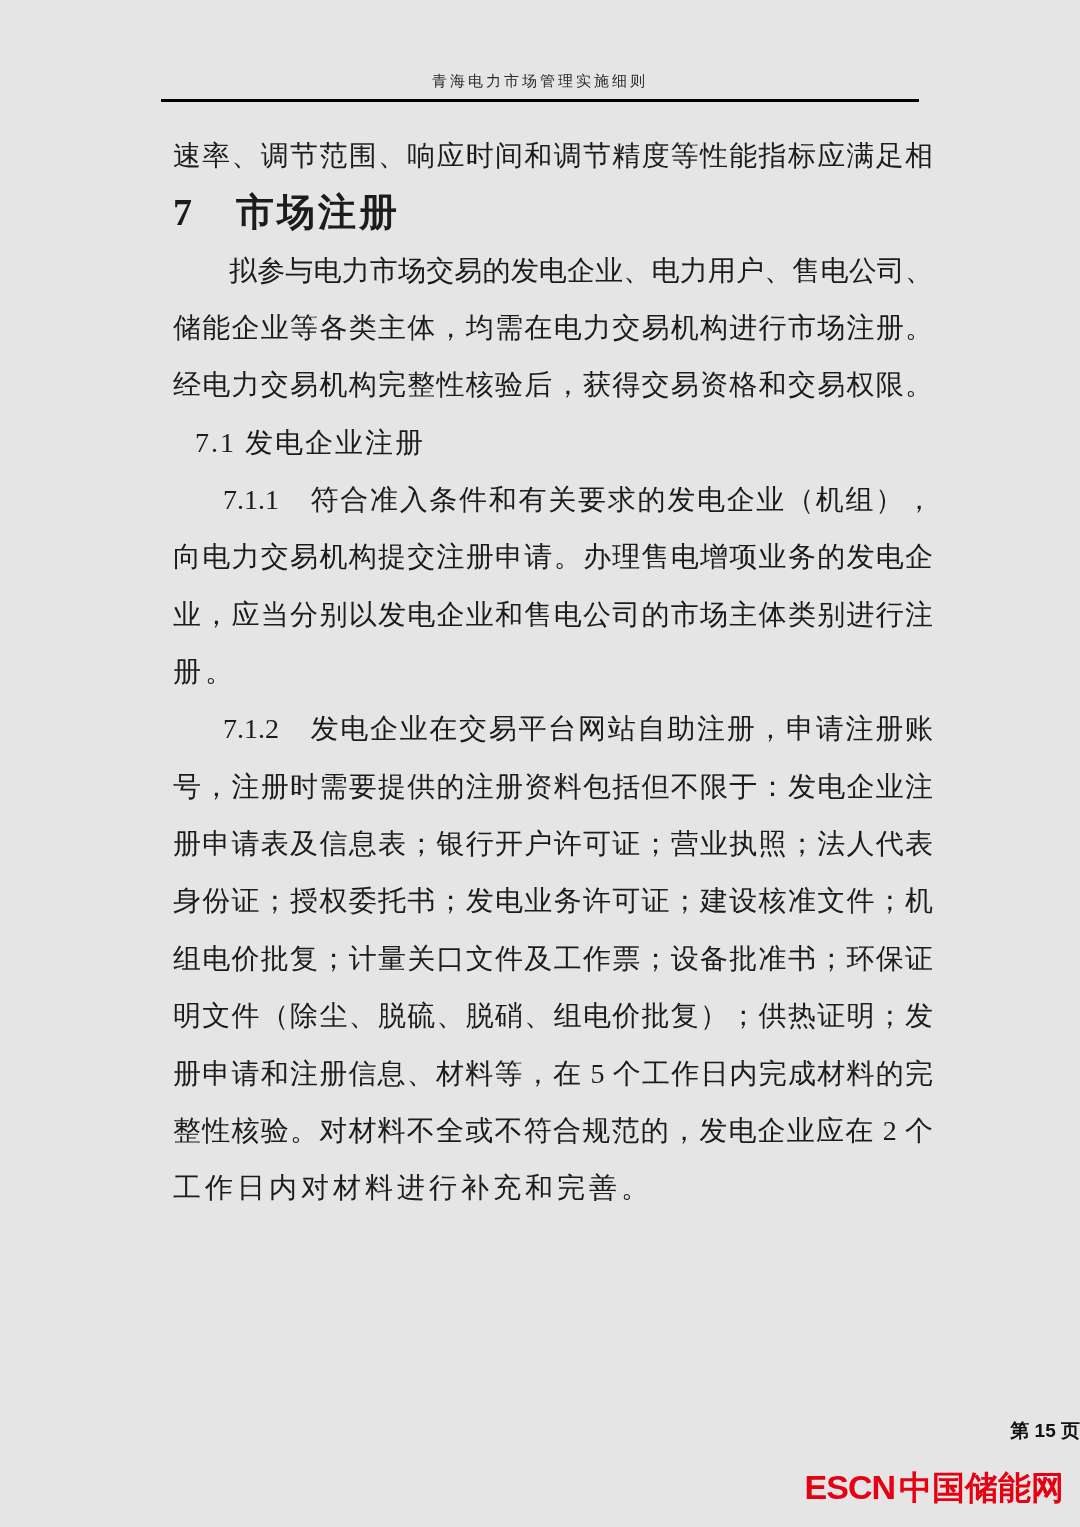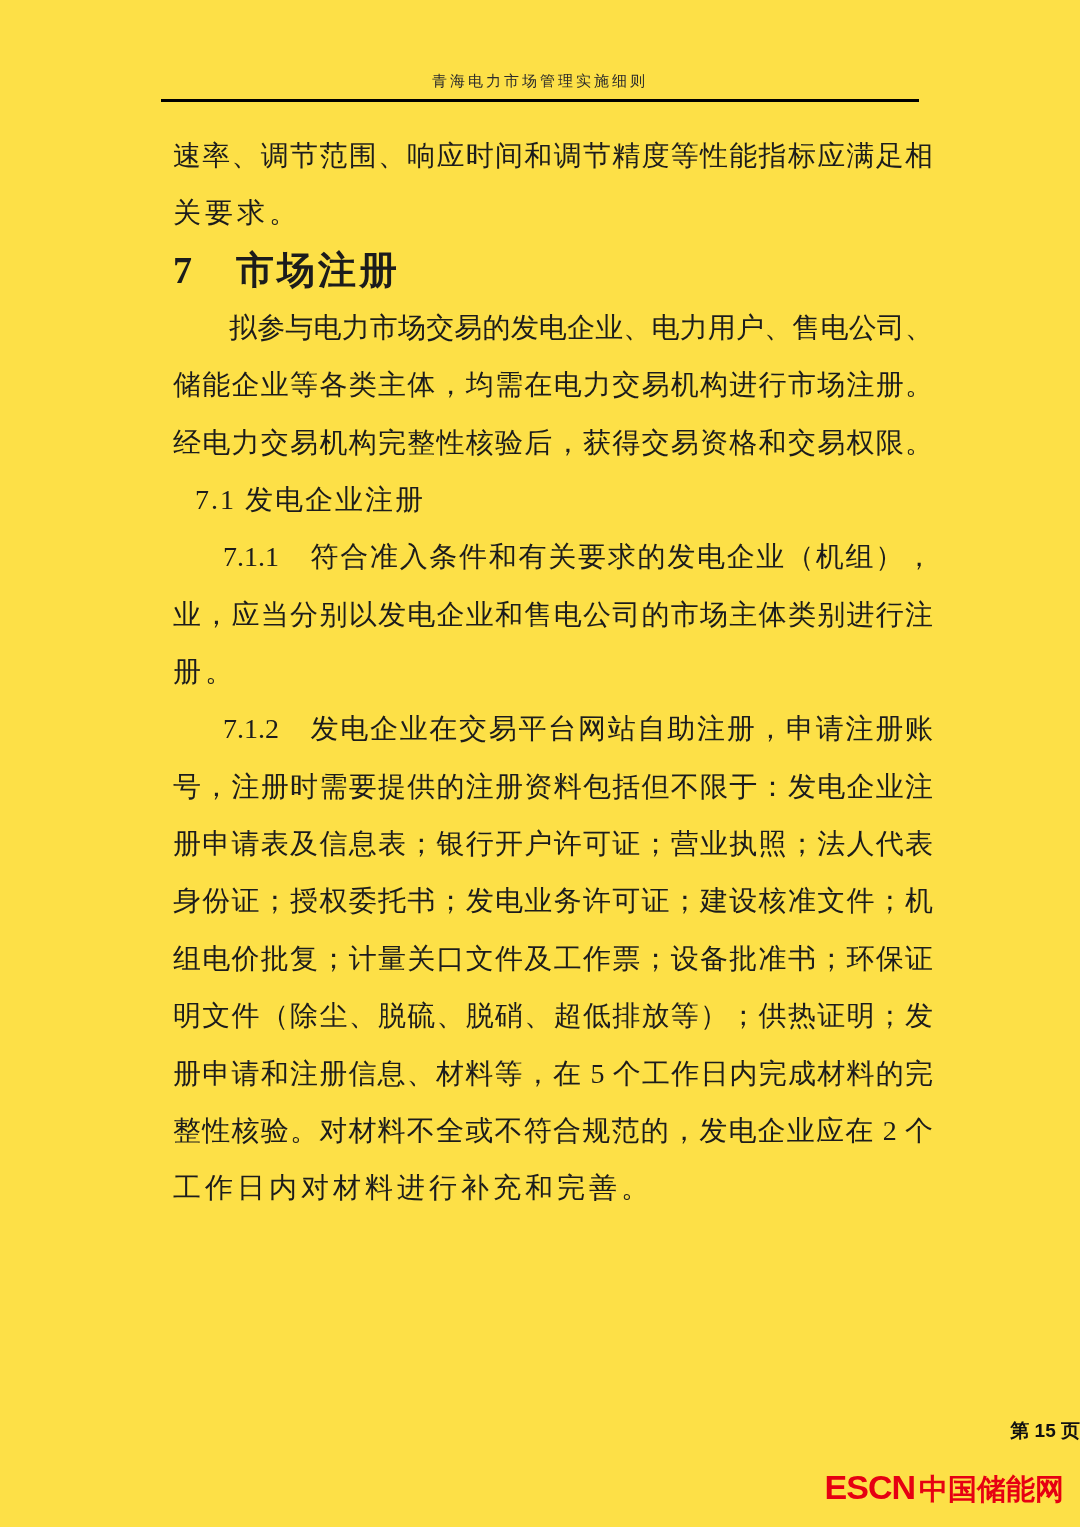--- a/index.html
+++ b/index.html
@@ -1,19 +1,19 @@
 <!DOCTYPE html>
 <html><head>
 <meta charset="utf-8">
 <style>
   html,body{margin:0;padding:0;background:#888;}
   .page{
     position:relative;
     width:1080px;height:1527px;
-    background:#fde047;
+    background:#e5e5e5;
     margin:0 auto;
     overflow:hidden;
     font-family:"Liberation Serif","DejaVu Serif",serif;
     color:#1c1c1c;
   }
   .header-title{
     position:absolute;
     top:72px;left:0;width:100%;
     text-align:center;
     font-size:15px;
@@ -73,50 +73,50 @@
     white-space:nowrap;
     font-family:"Liberation Sans","DejaVu Sans",sans-serif;
     font-weight:800;
     line-height:34px;
   }
   .escn-logo .latin{
     font-size:34px;
     letter-spacing:-1px;
   }
   .escn-logo .cjk{
-    font-size:29px;
+    font-size:33px;
     font-weight:bold;
     margin-left:4px;
   }
 </style>
 </head>
 <body>
 
 <div class="page">
 
   <div class="header-title">青海电力市场管理实施细则</div>
   <div class="header-rule"></div>
 
   <div class="doc-body">
     <div class="ln full">速率、调节范围、响应时间和调节精度等性能指标应满足相</div>
-    <div class="ln end">关要求。</div>
     <div class="ln h1">7　市场注册</div>
     <div class="ln pfirst">拟参与电力市场交易的发电企业、电力用户、售电公司、</div>
     <div class="ln full">储能企业等各类主体，均需在电力交易机构进行市场注册。</div>
     <div class="ln full">经电力交易机构完整性核验后，获得交易资格和交易权限。</div>
     <div class="ln h2">7.1 发电企业注册</div>
     <div class="ln psub">7.1.1　符合准入条件和有关要求的发电企业（机组），</div>
+    <div class="ln full">向电力交易机构提交注册申请。办理售电增项业务的发电企</div>
     <div class="ln full">业，应当分别以发电企业和售电公司的市场主体类别进行注</div>
     <div class="ln end">册。</div>
     <div class="ln psub">7.1.2　发电企业在交易平台网站自助注册，申请注册账</div>
     <div class="ln full">号，注册时需要提供的注册资料包括但不限于：发电企业注</div>
     <div class="ln full">册申请表及信息表；银行开户许可证；营业执照；法人代表</div>
     <div class="ln full">身份证；授权委托书；发电业务许可证；建设核准文件；机</div>
     <div class="ln full">组电价批复；计量关口文件及工作票；设备批准书；环保证</div>
-    <div class="ln full">明文件（除尘、脱硫、脱硝、超低排放等）；供热证明；发</div>
+    <div class="ln full">明文件（除尘、脱硫、脱硝、组电价批复）；供热证明；发</div>
     <div class="ln full">册申请和注册信息、材料等，在 5 个工作日内完成材料的完</div>
     <div class="ln full">整性核验。对材料不全或不符合规范的，发电企业应在 2 个</div>
     <div class="ln end">工作日内对材料进行补充和完善。</div>
   </div>
 
   <div class="footer-page">第 15 页</div>
 
   <div class="escn-logo" style="color: rgb(230, 0, 18);">
     <span class="latin">ESCN</span><span class="cjk">中国储能网</span>
   </div>

